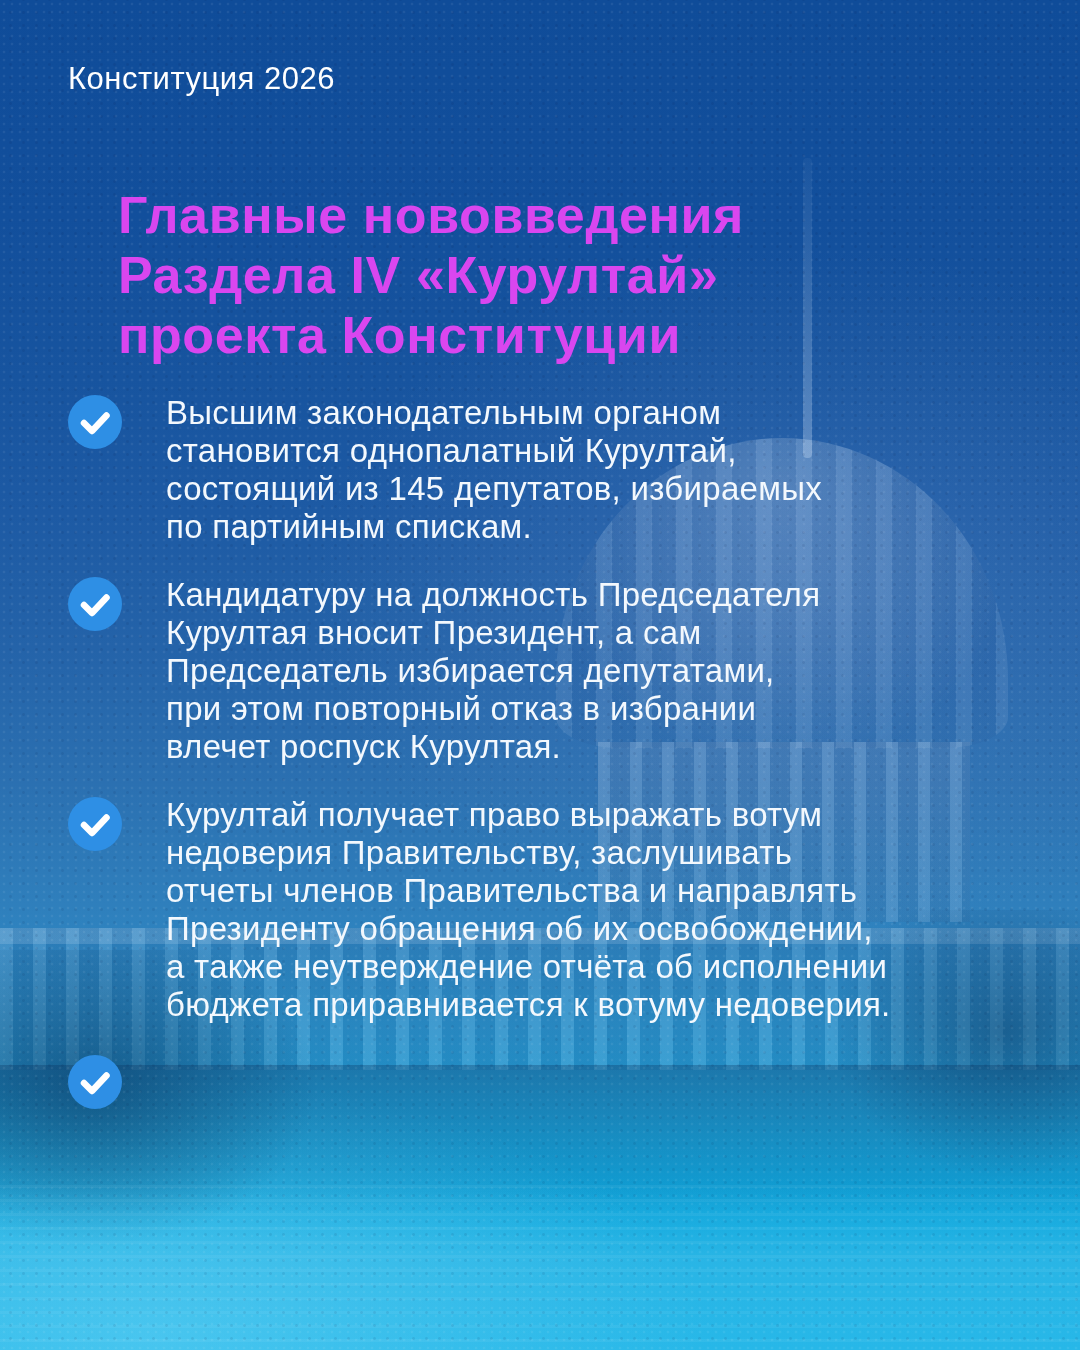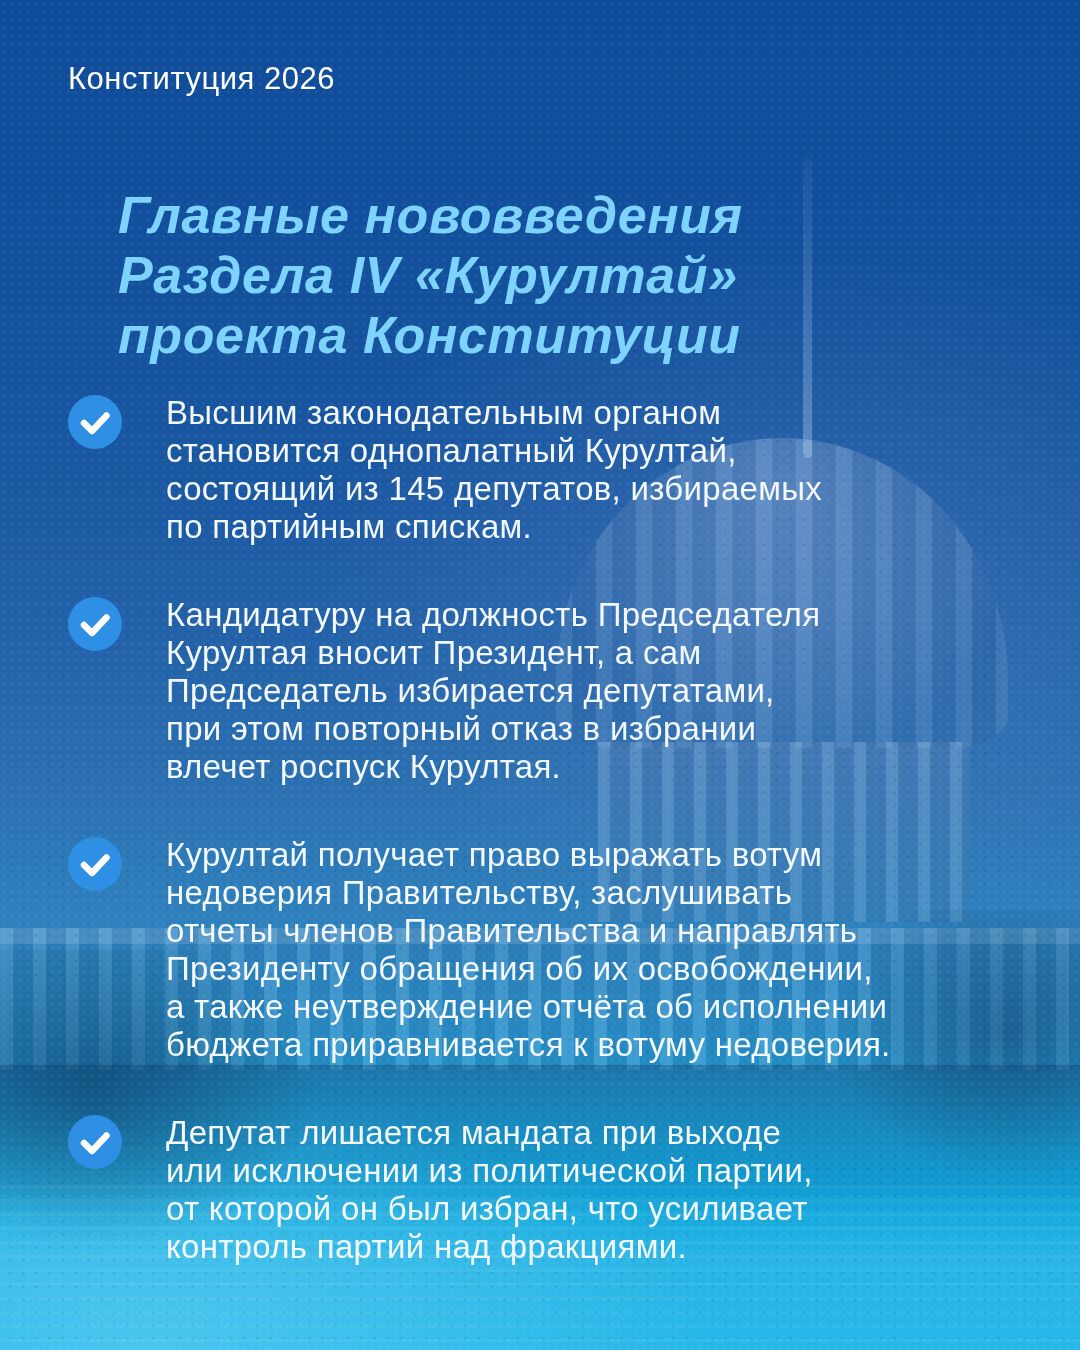--- a/index.html
+++ b/index.html
@@ -75,25 +75,25 @@
   }
   
   .content{position:absolute;inset:0;}
   .kicker{
     position:absolute;left:68px;top:60px;
     font-size:31px;line-height:38px;color:#ffffff;letter-spacing:.5px;
   }
   .title{
     position:absolute;left:118px;top:150px;
     font-size:52px;line-height:60px;font-weight:700;
-    color:#7dd3fc;letter-spacing:.6px;white-space:pre-line;font-style:italic;
+    color:#d946ef;letter-spacing:.6px;white-space:pre-line;
   }
   .bullets{
     position:absolute;left:68px;top:392px;width:960px;
-    display:flex;flex-direction:column;gap:48px;
+    display:flex;flex-direction:column;gap:28px;
   }
   .bullet{display:flex;align-items:flex-start;}
   .bullet .icon{flex:0 0 54px;width:54px;height:54px;margin:3px 44px 0 0;}
   .bullet .text{
     font-size:33px;line-height:38px;color:#f3f8fd;
     letter-spacing:.3px;white-space:pre-line;padding-top:2px;
   }
 </style>
 </head>
 <body>
@@ -163,21 +163,17 @@
 бюджета приравнивается к вотуму недоверия.</span>
       </div>
 
       <div class="bullet">
         <span class="icon">
           <svg width="54" height="54" viewBox="0 0 54 54">
             <circle cx="27" cy="27" r="27" fill="#2e8fe5"></circle>
             <path d="M16 28 L24 36 L38.5 20.5" stroke="#ffffff" stroke-width="6.5" fill="none" stroke-linecap="round" stroke-linejoin="round"></path>
           </svg>
         </span>
-        <span class="text">Депутат лишается мандата при выходе
-или исключении из политической партии,
-от которой он был избран, что усиливает
-контроль партий над фракциями.</span>
       </div>
 
     </div>
   </div>
 </div>
 
 </body></html>

